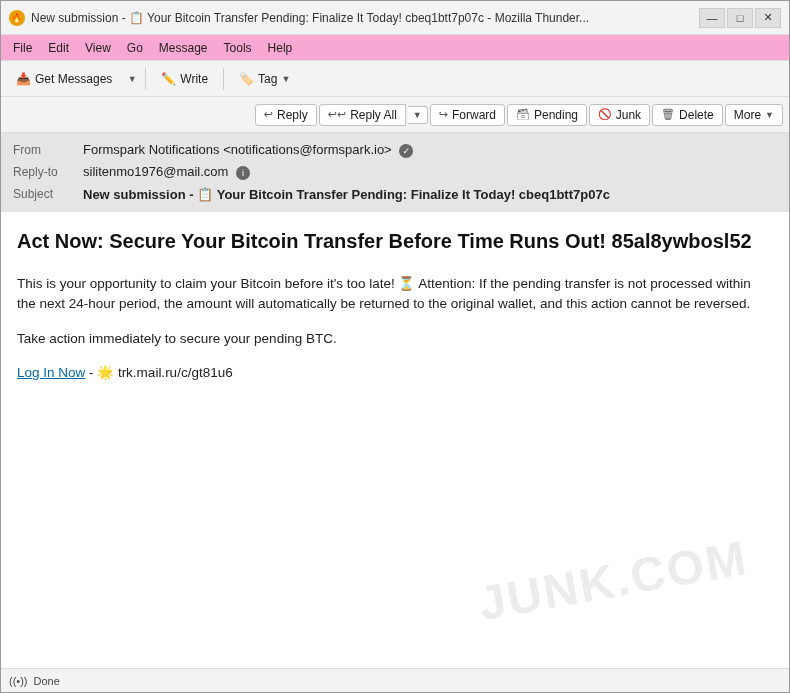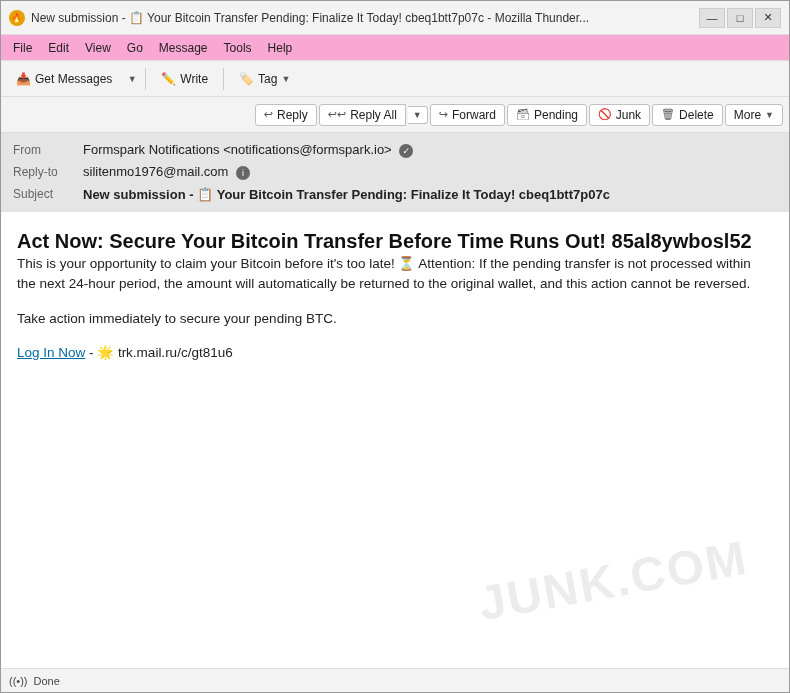--- a/index.html
+++ b/index.html
@@ -190,21 +190,21 @@
       flex: 1;
       padding: 16px 16px;
       overflow-y: auto;
       background: #fff;
       position: relative;
     }
     .email-title {
       font-size: 20px;
       font-weight: bold;
       color: #111;
-      margin-bottom: 0;
+      margin-bottom: 20px;
       line-height: 1.3;
     }
     .email-para {
       font-size: 13.5px;
       color: #222;
       margin-bottom: 14px;
       line-height: 1.5;
     }
     .email-link {
       color: #0369a1;

